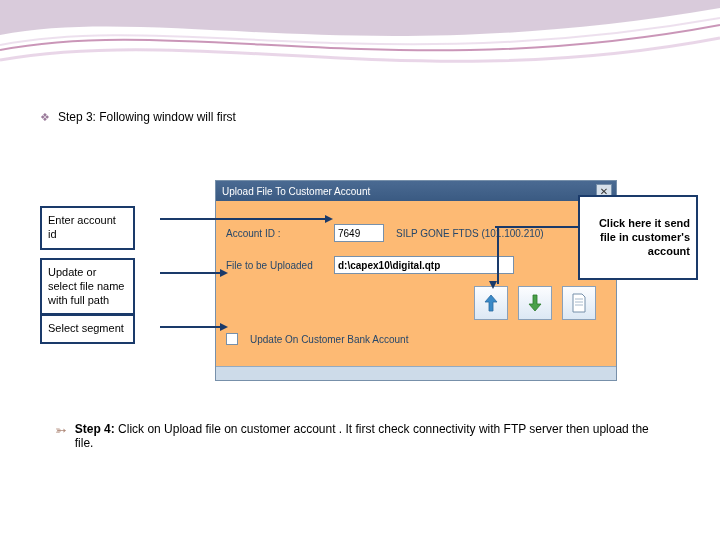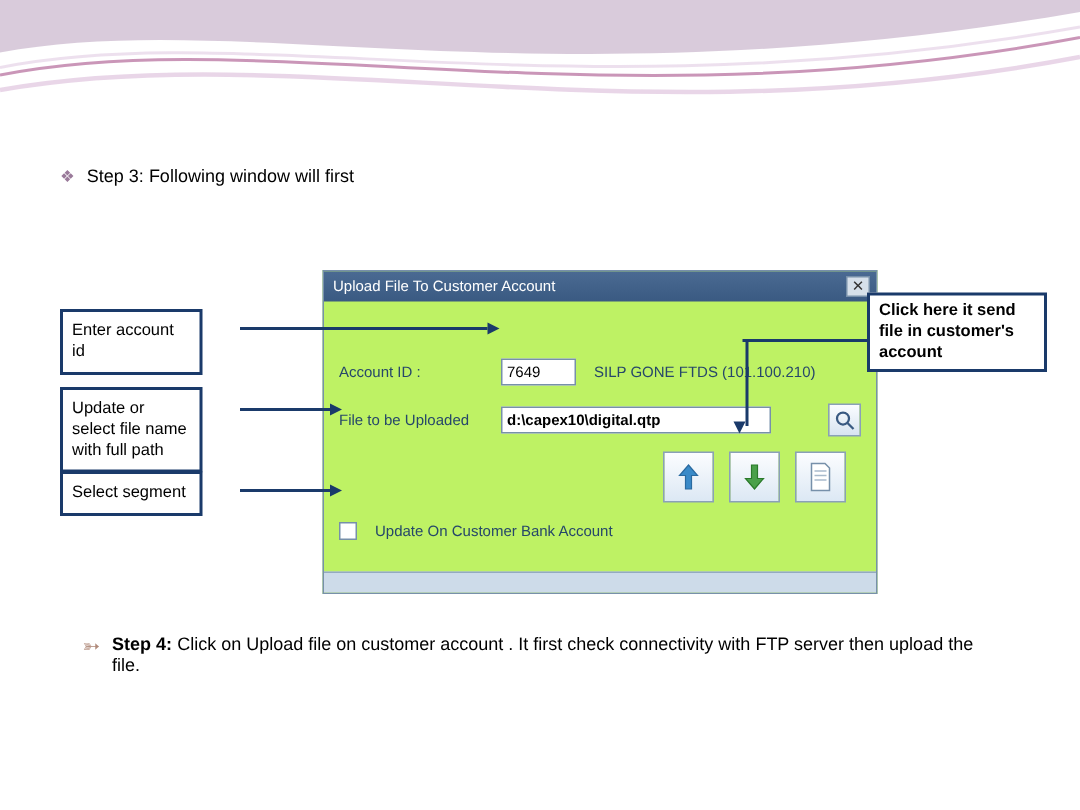--- a/index.html
+++ b/index.html
@@ -32,44 +32,44 @@
     gap: 8px;
   }
   .bullet-diamond { color: #9a7a9a; font-size: 11px; }
   .bullet-arrow { color: #b08a7a; font-size: 14px; }
   .step-line b { font-weight: normal; }
   .callout {
     position: absolute;
     border: 2px solid #1a3a6a;
     background: #fff;
     font-size: 11px;
-    padding: 4px 6px;
-    text-align: left;
+    padding: 20px 6px;
+    text-align: right;
     line-height: 1.25;
   }
   .callout.left { width: 95px; text-align: left; padding: 6px 6px; }
   .arrow-line {
     position: absolute;
     background: #1a3a6a;
     height: 2px;
   }
   .arrow-head {
     position: absolute;
     width: 0; height: 0;
     border-top: 4px solid transparent;
     border-bottom: 4px solid transparent;
   }
   .arrow-head.right { border-left: 8px solid #1a3a6a; }
   .arrow-head.left  { border-right: 8px solid #1a3a6a; }
   
   .dialog {
     position: absolute;
     left: 215px; top: 180px;
-    width: 370px;
-    background: #bef264;
+    width: 402px;
+    background: #fdba74;
     border: 1px solid #7790aa;
     font-size: 10px;
   }
   .titlebar {
     background: linear-gradient(#4a6a92, #3a5a82);
     color: #fff;
     height: 20px;
     display: flex;
     align-items: center;
     padding: 0 4px 0 6px;
@@ -79,21 +79,21 @@
   .close-x {
     width: 16px; height: 14px;
     background: #d6e0ea;
     border: 1px solid #7790aa;
     display: flex;
     align-items: center;
     justify-content: center;
     font-size: 10px;
     color: #333;
   }
-  .dlg-body { padding: 36px 10px 12px; }
+  .dlg-body { padding: 21px 10px 12px; }
   .row { display: flex; align-items: center; gap: 8px; margin-bottom: 10px; min-height: 22px; }
   .lbl { width: 100px; color: #26476a; font-size: 10px; }
   .inp {
     background: #fff;
     border: 1px solid #7790aa;
     height: 18px;
     padding: 0 3px;
     font-size: 10px;
     display: flex;
     align-items: center;

